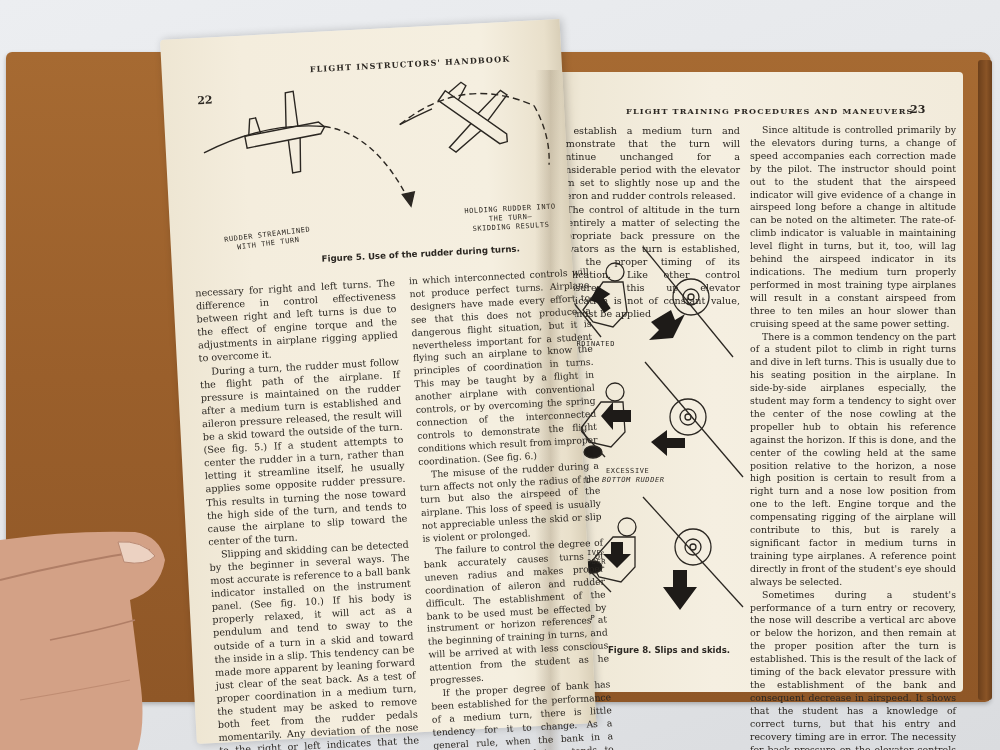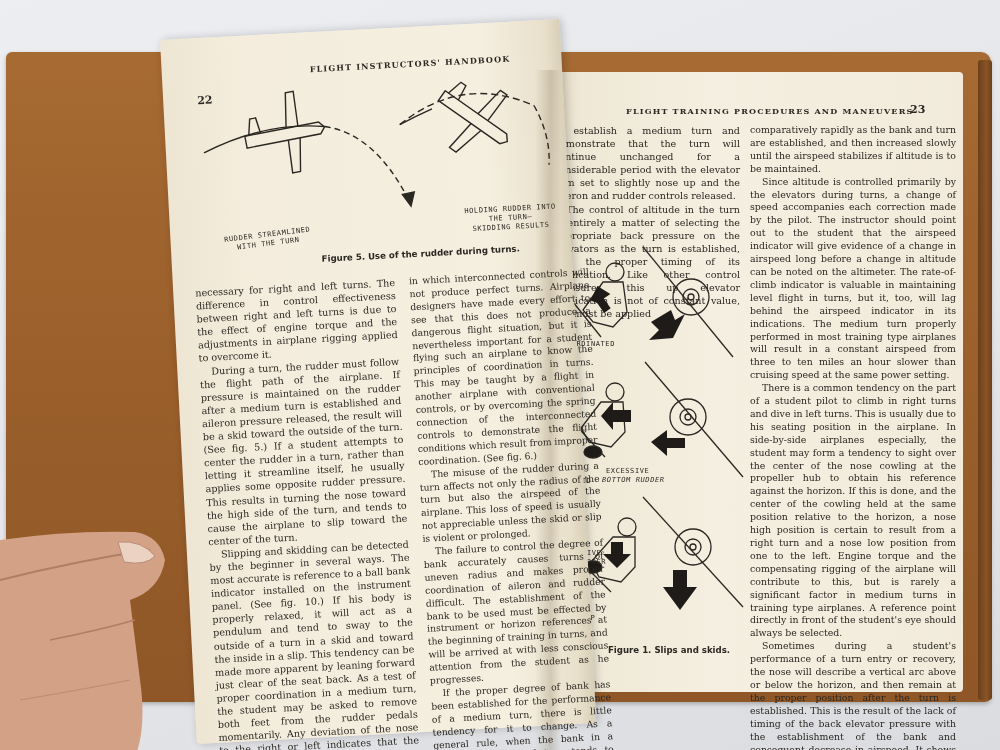--- a/index.html
+++ b/index.html
@@ -66,21 +66,20 @@
 <div class="page page-right">
   <div class="running-head" style="left:78px; top:34px;">FLIGHT TRAINING PROCEDURES AND MANEUVERS</div>
   <div class="page-num" style="left:362px; top:31px;text-align:right;">23</div>
 
   <div class="col" style="left:6px; top:52px; width:186px;">
     <p class="cont">to establish a medium turn and demonstrate that the turn will continue unchanged for a considerable period with the elevator trim set to slightly nose up and the aileron and rudder controls released.</p>
     <p>The control of altitude in the turn is entirely a matter of selecting the appropriate back pressure on the elevators as the turn is established, and the proper timing of its application. Like other control pressures, this up elevator application is not of constant value, but must be applied</p>
   </div>
 
   <div class="col" style="left:202px; top:52px; width:206px; font-size:9.4px; line-height:12.9px;">
-    <p class="cont">comparatively rapidly as the bank and turn are established, and then increased slowly until the airspeed stabilizes if altitude is to be maintained.</p>
     <p>Since altitude is controlled primarily by the elevators during turns, a change of speed accompanies each correction made by the pilot. The instructor should point out to the student that the airspeed indicator will give evidence of a change in airspeed long before a change in altitude can be noted on the altimeter. The rate-of-climb indicator is valuable in maintaining level flight in turns, but it, too, will lag behind the airspeed indicator in its indications. The medium turn properly performed in most training type airplanes will result in a constant airspeed from three to ten miles an hour slower than cruising speed at the same power setting.</p>
     <p>There is a common tendency on the part of a student pilot to climb in right turns and dive in left turns. This is usually due to his seating position in the airplane. In side-by-side airplanes especially, the student may form a tendency to sight over the center of the nose cowling at the propeller hub to obtain his reference against the horizon. If this is done, and the center of the cowling held at the same position relative to the horizon, a nose high position is certain to result from a right turn and a nose low position from one to the left. Engine torque and the compensating rigging of the airplane will contribute to this, but is rarely a significant factor in medium turns in training type airplanes. A reference point directly in front of the student's eye should always be selected.</p>
     <p>Sometimes during a student's performance of a turn entry or recovery, the nose will describe a vertical arc above or below the horizon, and then remain at the proper position after the turn is established. This is the result of the lack of timing of the back elevator pressure with the establishment of the bank and consequent decrease in airspeed. It shows that the student has a knowledge of correct turns, but that his entry and recovery timing are in error. The necessity for back pressure on the elevator controls and its proper application can be accentuated by practicing medium turns at reduced airspeeds.</p>
   </div>
 
   <svg width="200" height="420" style="left:5px; top:170px;" viewBox="0 0 200 420">
     <g stroke="#2b2722" fill="none" stroke-width="1.3">
 
       <g>
         <circle cx="62" cy="30" r="9"></circle>
@@ -121,21 +120,21 @@
       <path d="M120 328 L134 328 L134 345 L144 345 L127 368 L110 345 L120 345 Z" fill="#1e1b18" stroke="none"></path>
     </g>
   </svg>
   <div class="fig-label" style="left:14px; top:268px;">COORDINATED</div>
   <div class="fig-label" style="left:24px; top:405px;">SKID</div>
   <div class="fig-label" style="left:58px; top:395px;">EXCESSIVE</div>
   <div class="fig-label" style="left:54px; top:404px;font-style:italic;">BOTTOM RUDDER</div>
   <div class="fig-label" style="left:10px; top:477px;">EXCESSIVE</div>
   <div class="fig-label" style="left:10px; top:486px;">TOP RUDDER</div>
   <div class="fig-label" style="left:28px; top:542px;">SLIP</div>
-  <div class="figure-caption" style="left:60px; top:573px;">Figure 1.   Slips and skids.</div>
+  <div class="figure-caption" style="left:60px; top:573px;">Figure 8.   Slips and skids.</div>
 </div>
 
 <div class="page page-left">
   <div class="running-head" style="left:148px; top:32px;">FLIGHT INSTRUCTORS' HANDBOOK</div>
   <div class="page-num" style="left:34px; top:56px;">22</div>
 
   <svg width="380" height="150" style="left:10px; top:55px;" viewBox="0 0 380 150">
     <g stroke="#2b2722" fill="none" stroke-width="1.4">
       <path d="M28 60 Q90 32 150 40"></path>
       <path d="M150 40 Q200 50 230 118" stroke-dasharray="6 4"></path>

